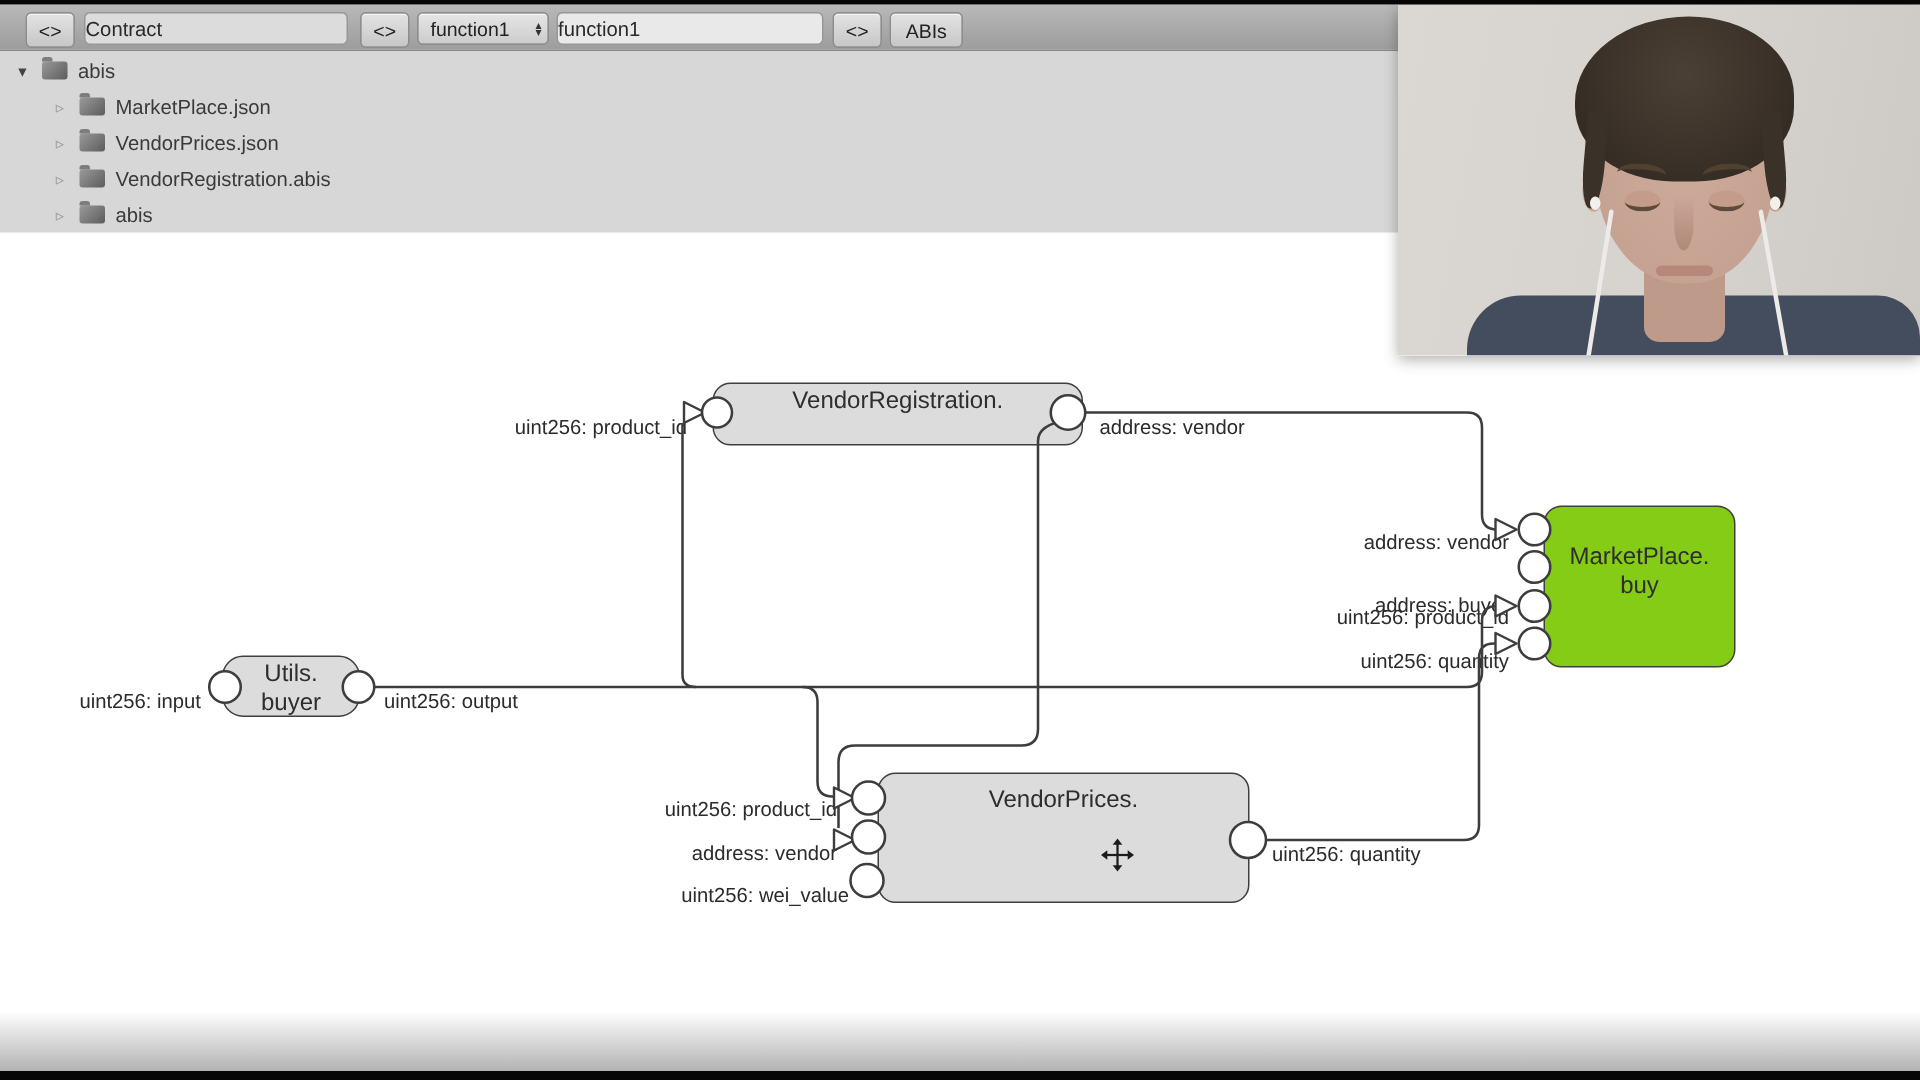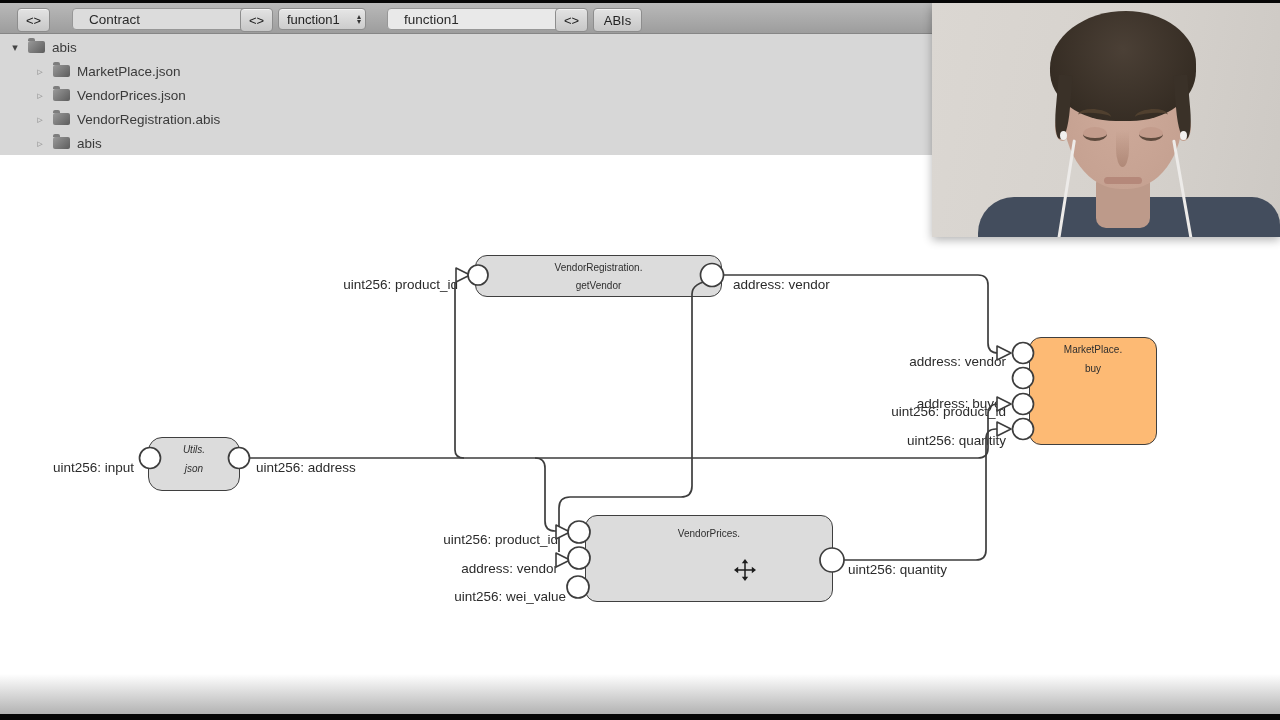--- a/index.html
+++ b/index.html
@@ -15,41 +15,41 @@
   .toolbar{position:absolute;left:0;top:3px;width:1280px;height:30px;
     background:linear-gradient(to bottom,#b9b9b9,#9d9d9d);
     border-bottom:1px solid #868686;z-index:2;}
   .tb-btn{position:absolute;top:5px;height:22px;border:1px solid #8d8d8d;border-radius:4px;
     background:linear-gradient(to bottom,#e3e3e3,#c7c7c7);
     box-shadow:inset 0 1px 0 rgba(255,255,255,.6);
     display:flex;align-items:center;justify-content:center;
     font-size:13px;color:#222;cursor:default;}
   .tb-field{position:absolute;top:5px;height:22px;border:1px solid #979797;border-radius:4px;
     background:#dcdcdc;font-size:13.5px;color:#2a2a2a;display:flex;align-items:center;
-    padding-left:16px;box-sizing:border-box;margin-left:16px;}
+    padding-left:0;box-sizing:border-box;}
   .tb-select{position:absolute;top:5px;height:22px;border:1px solid #8d8d8d;border-radius:4px;
     background:linear-gradient(to bottom,#e6e6e6,#cccccc);
     box-shadow:inset 0 1px 0 rgba(255,255,255,.6);
     display:flex;align-items:center;font-size:13px;color:#222;
     padding:0 4px 0 8px;box-sizing:border-box;justify-content:space-between;}
   .stepper{display:flex;flex-direction:column;line-height:5px;font-size:8px;color:#333;
     margin-left:5px;}
   
   .tree{position:absolute;left:0;top:34px;width:1280px;height:121px;background:#d7d7d7;z-index:1;}
   .trow{position:absolute;height:24px;display:flex;align-items:center;font-size:13.5px;color:#3a3a3a;}
   .disc{width:14px;text-align:center;font-size:11px;}
   .disc.open{color:#444;}
   .disc.closed{color:#9b9b9b;}
   .folder{width:17px;height:12px;border-radius:2px;margin:0 7px 0 6px;position:relative;
     background:linear-gradient(135deg,#9a9a9a,#5c5c5c);}
   .folder::before{content:"";position:absolute;left:0;top:-3px;width:7px;height:3px;
     border-radius:2px 2px 0 0;background:#7d7d7d;}
   
   .node{position:absolute;border:1.8px solid #3f3f3f;background:#dcdcdc;border-radius:12px;
-    box-sizing:border-box;text-align:center;font-size:10px;color:#2e2e2e;z-index:3;}
+    box-sizing:border-box;text-align:center;font-size:16px;color:#2e2e2e;z-index:3;}
   .node .t{display:block;}
   .plabel{position:absolute;font-size:13.5px;color:#2b2b2b;white-space:nowrap;z-index:4;height:16px;line-height:16px;}
   .plabel.r{text-align:right;}
   svg.wires{position:absolute;left:0;top:0;z-index:6;pointer-events:none;}
   
   .webcam{position:absolute;left:932px;top:3px;width:348px;height:234px;overflow:hidden;z-index:30;
     background:linear-gradient(100deg,#dbd7d2 0%,#d6d2cd 55%,#cdc9c4 100%);
     box-shadow:0 3px 9px rgba(0,0,0,.3);}
   .webcam *{position:absolute;}
   .hair{left:118px;top:8px;width:146px;height:110px;border-radius:52% 48% 45% 45%;
@@ -118,38 +118,37 @@
     </div>
     <div class="trow" style="left:33px;top:97px;">
       <span class="disc closed">▹</span>
       <span class="folder"></span>
       <span>abis</span>
     </div>
   </div>
 
   <div class="node" style="left:475px;top:255px;width:247px;height:42px;padding-top:3px;line-height:18px;">
     <span class="t">VendorRegistration.</span>
-    <span class="t">getVendor</span>
-  </div>
-  <div class="node" style="left:148px;top:437px;width:92px;height:54px;padding-top:2px;line-height:19px;border-radius:14px;font-style:italic;">
+  </div>
+  <div class="node" style="left:148px;top:437px;width:92px;height:41px;padding-top:2px;line-height:19px;border-radius:14px;">
     <span class="t">Utils.</span>
-    <span class="t">json</span>
+    <span class="t">buyer</span>
   </div>
   <div class="node" style="left:585px;top:515px;width:248px;height:87px;padding-top:8px;line-height:19px;">
     <span class="t">VendorPrices.</span>
   </div>
-  <div class="node" style="left:1029px;top:337px;width:128px;height:108px;padding-top:2px;line-height:19px;background:#fdba74;">
+  <div class="node" style="left:1029px;top:337px;width:128px;height:108px;padding-top:24px;line-height:19px;background:#84cc16;">
     <span class="t">MarketPlace.</span>
     <span class="t">buy</span>
   </div>
 
   <div class="plabel r" style="right:822px;top:277px;">uint256: product_id</div>
   <div class="plabel" style="left:733px;top:277px;">address: vendor</div>
   <div class="plabel r" style="right:1146px;top:460px;margin-left:12px;">uint256: input</div>
-  <div class="plabel" style="left:256px;top:460px;">uint256: address</div>
+  <div class="plabel" style="left:256px;top:460px;">uint256: output</div>
   <div class="plabel r" style="right:722px;top:532px;">uint256: product_id</div>
   <div class="plabel r" style="right:722px;top:561px;">address: vendor</div>
   <div class="plabel r" style="right:714px;top:589px;">uint256: wei_value</div>
   <div class="plabel" style="left:848px;top:562px;">uint256: quantity</div>
   <div class="plabel r" style="right:274px;top:354px;">address: vendor</div>
   <div class="plabel r" style="right:274px;top:396px;">address: buyer</div>
   <div class="plabel r" style="right:274px;top:404px;">uint256: product_id</div>
   <div class="plabel r" style="right:274px;top:433px;">uint256: quantity</div>
 
   <svg class="wires" width="1280" height="720" viewBox="0 0 1280 720">

